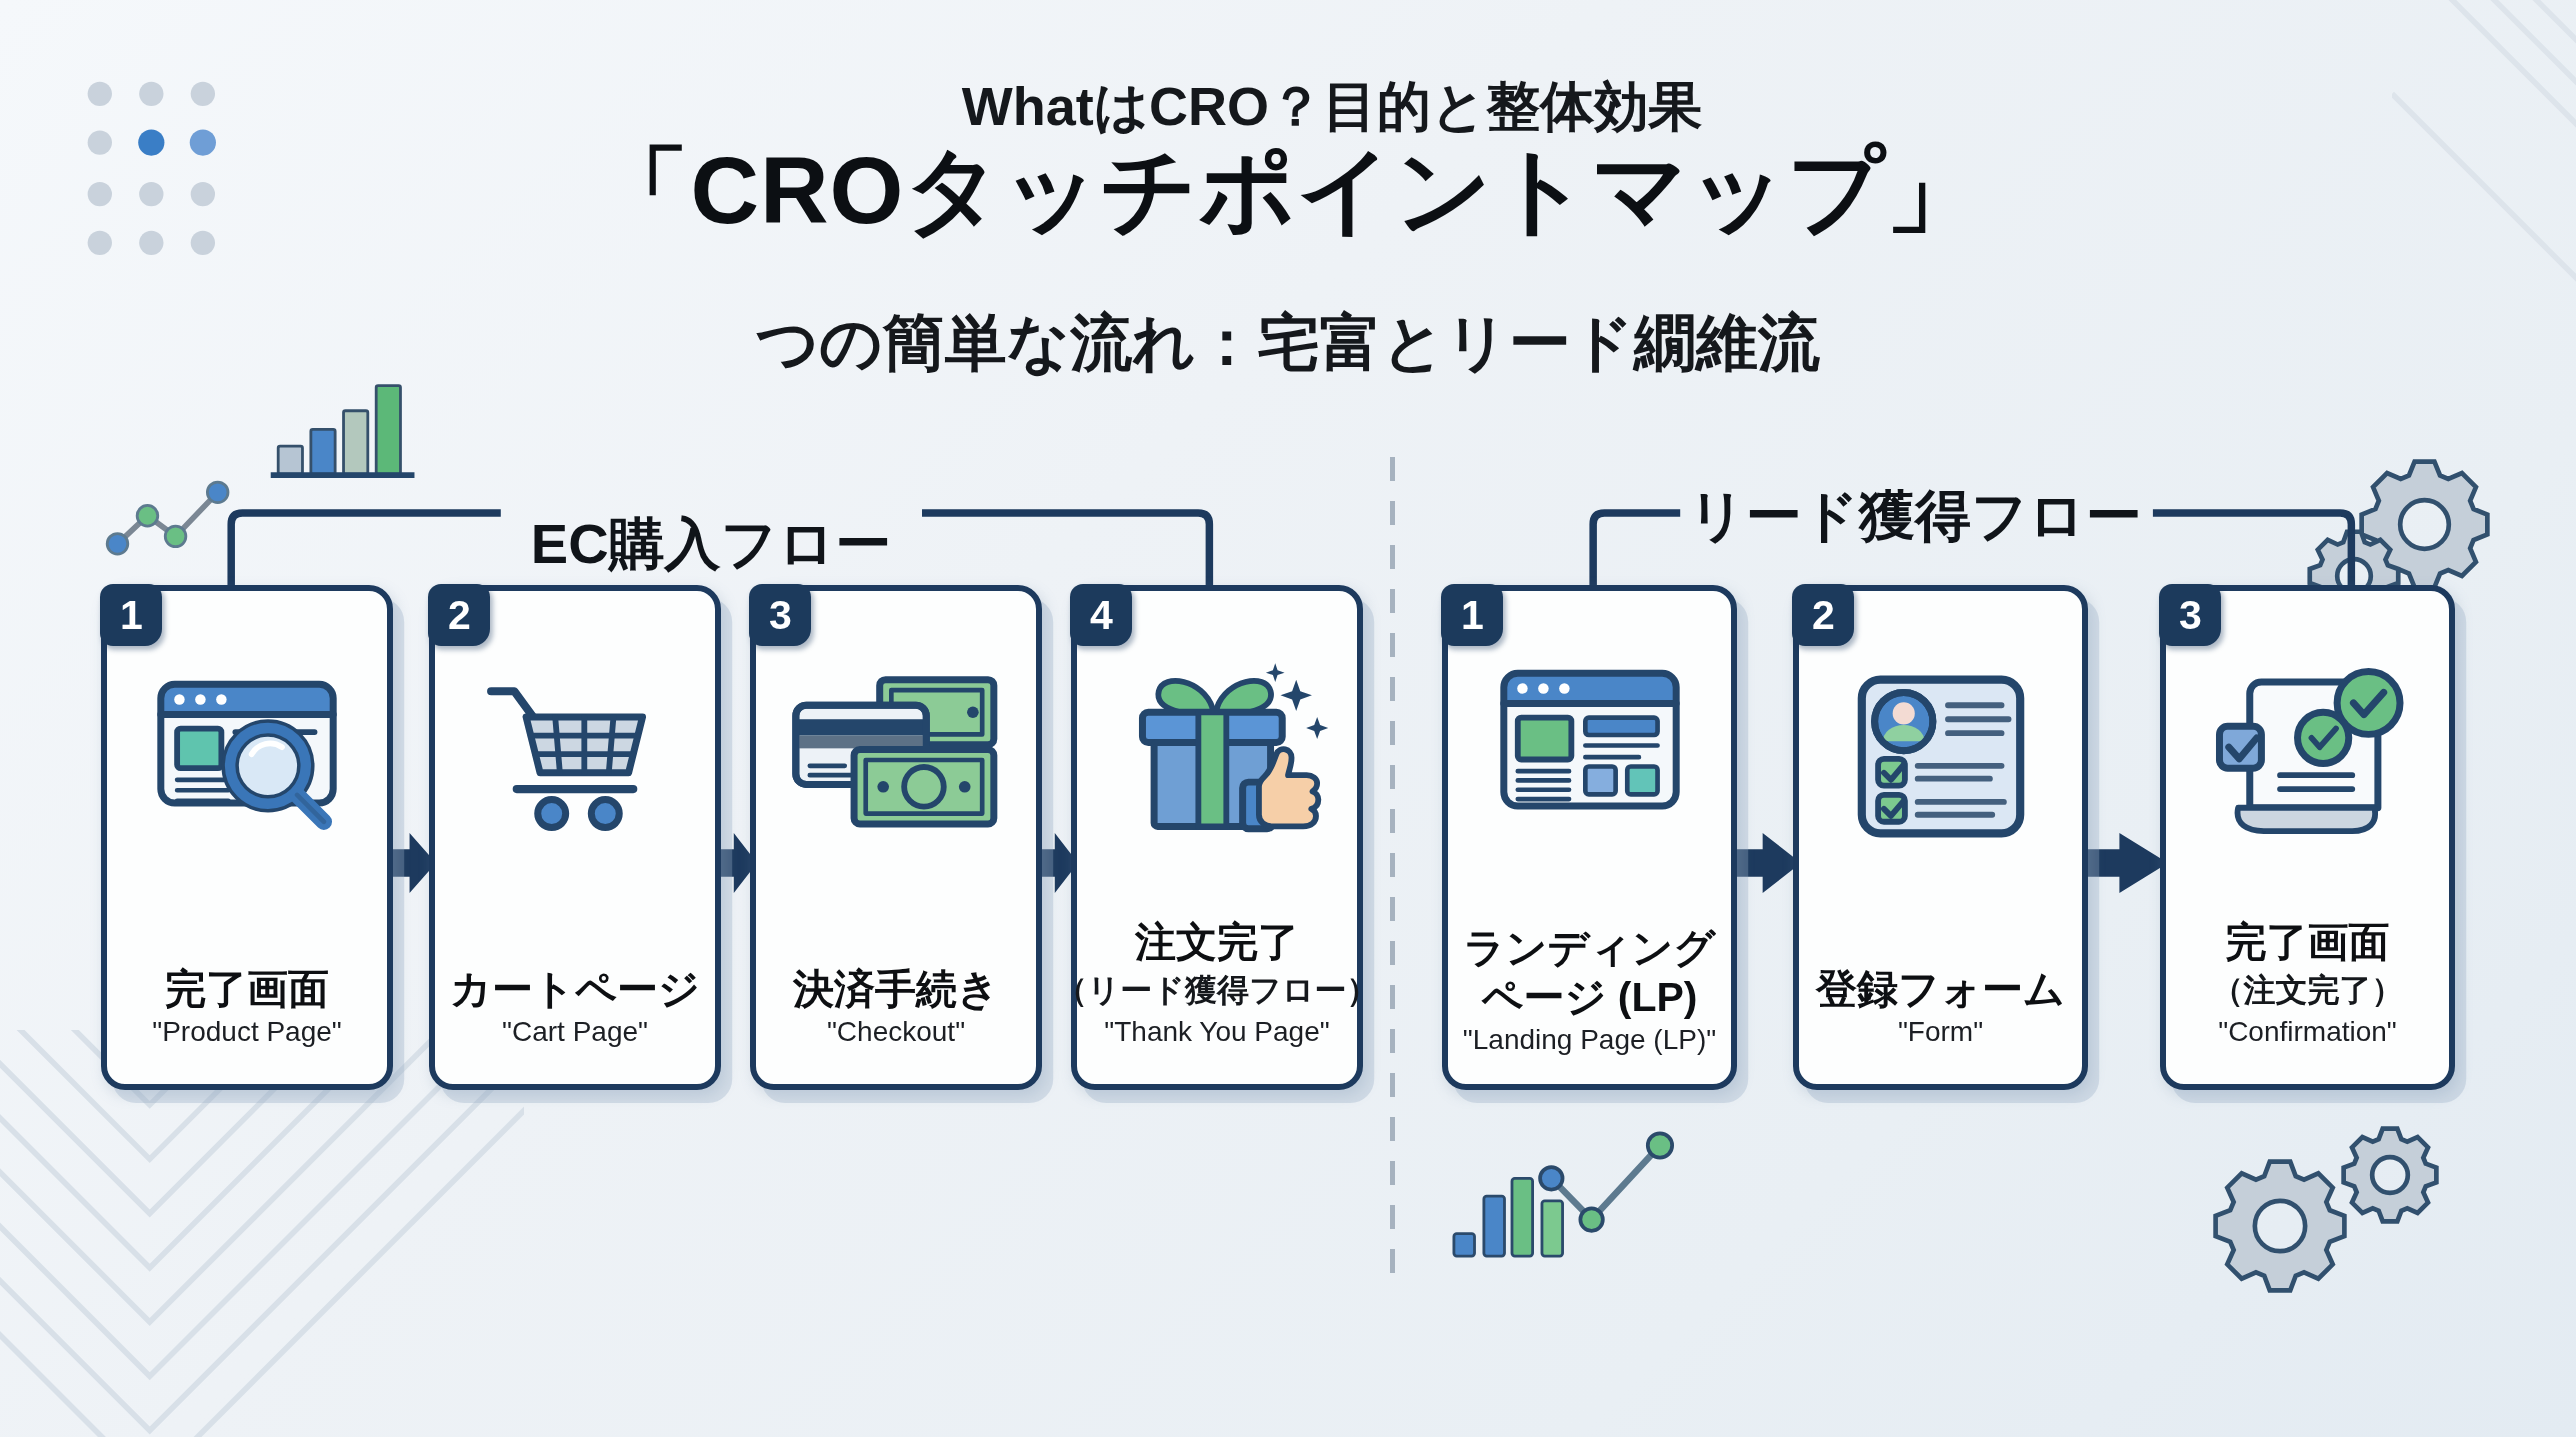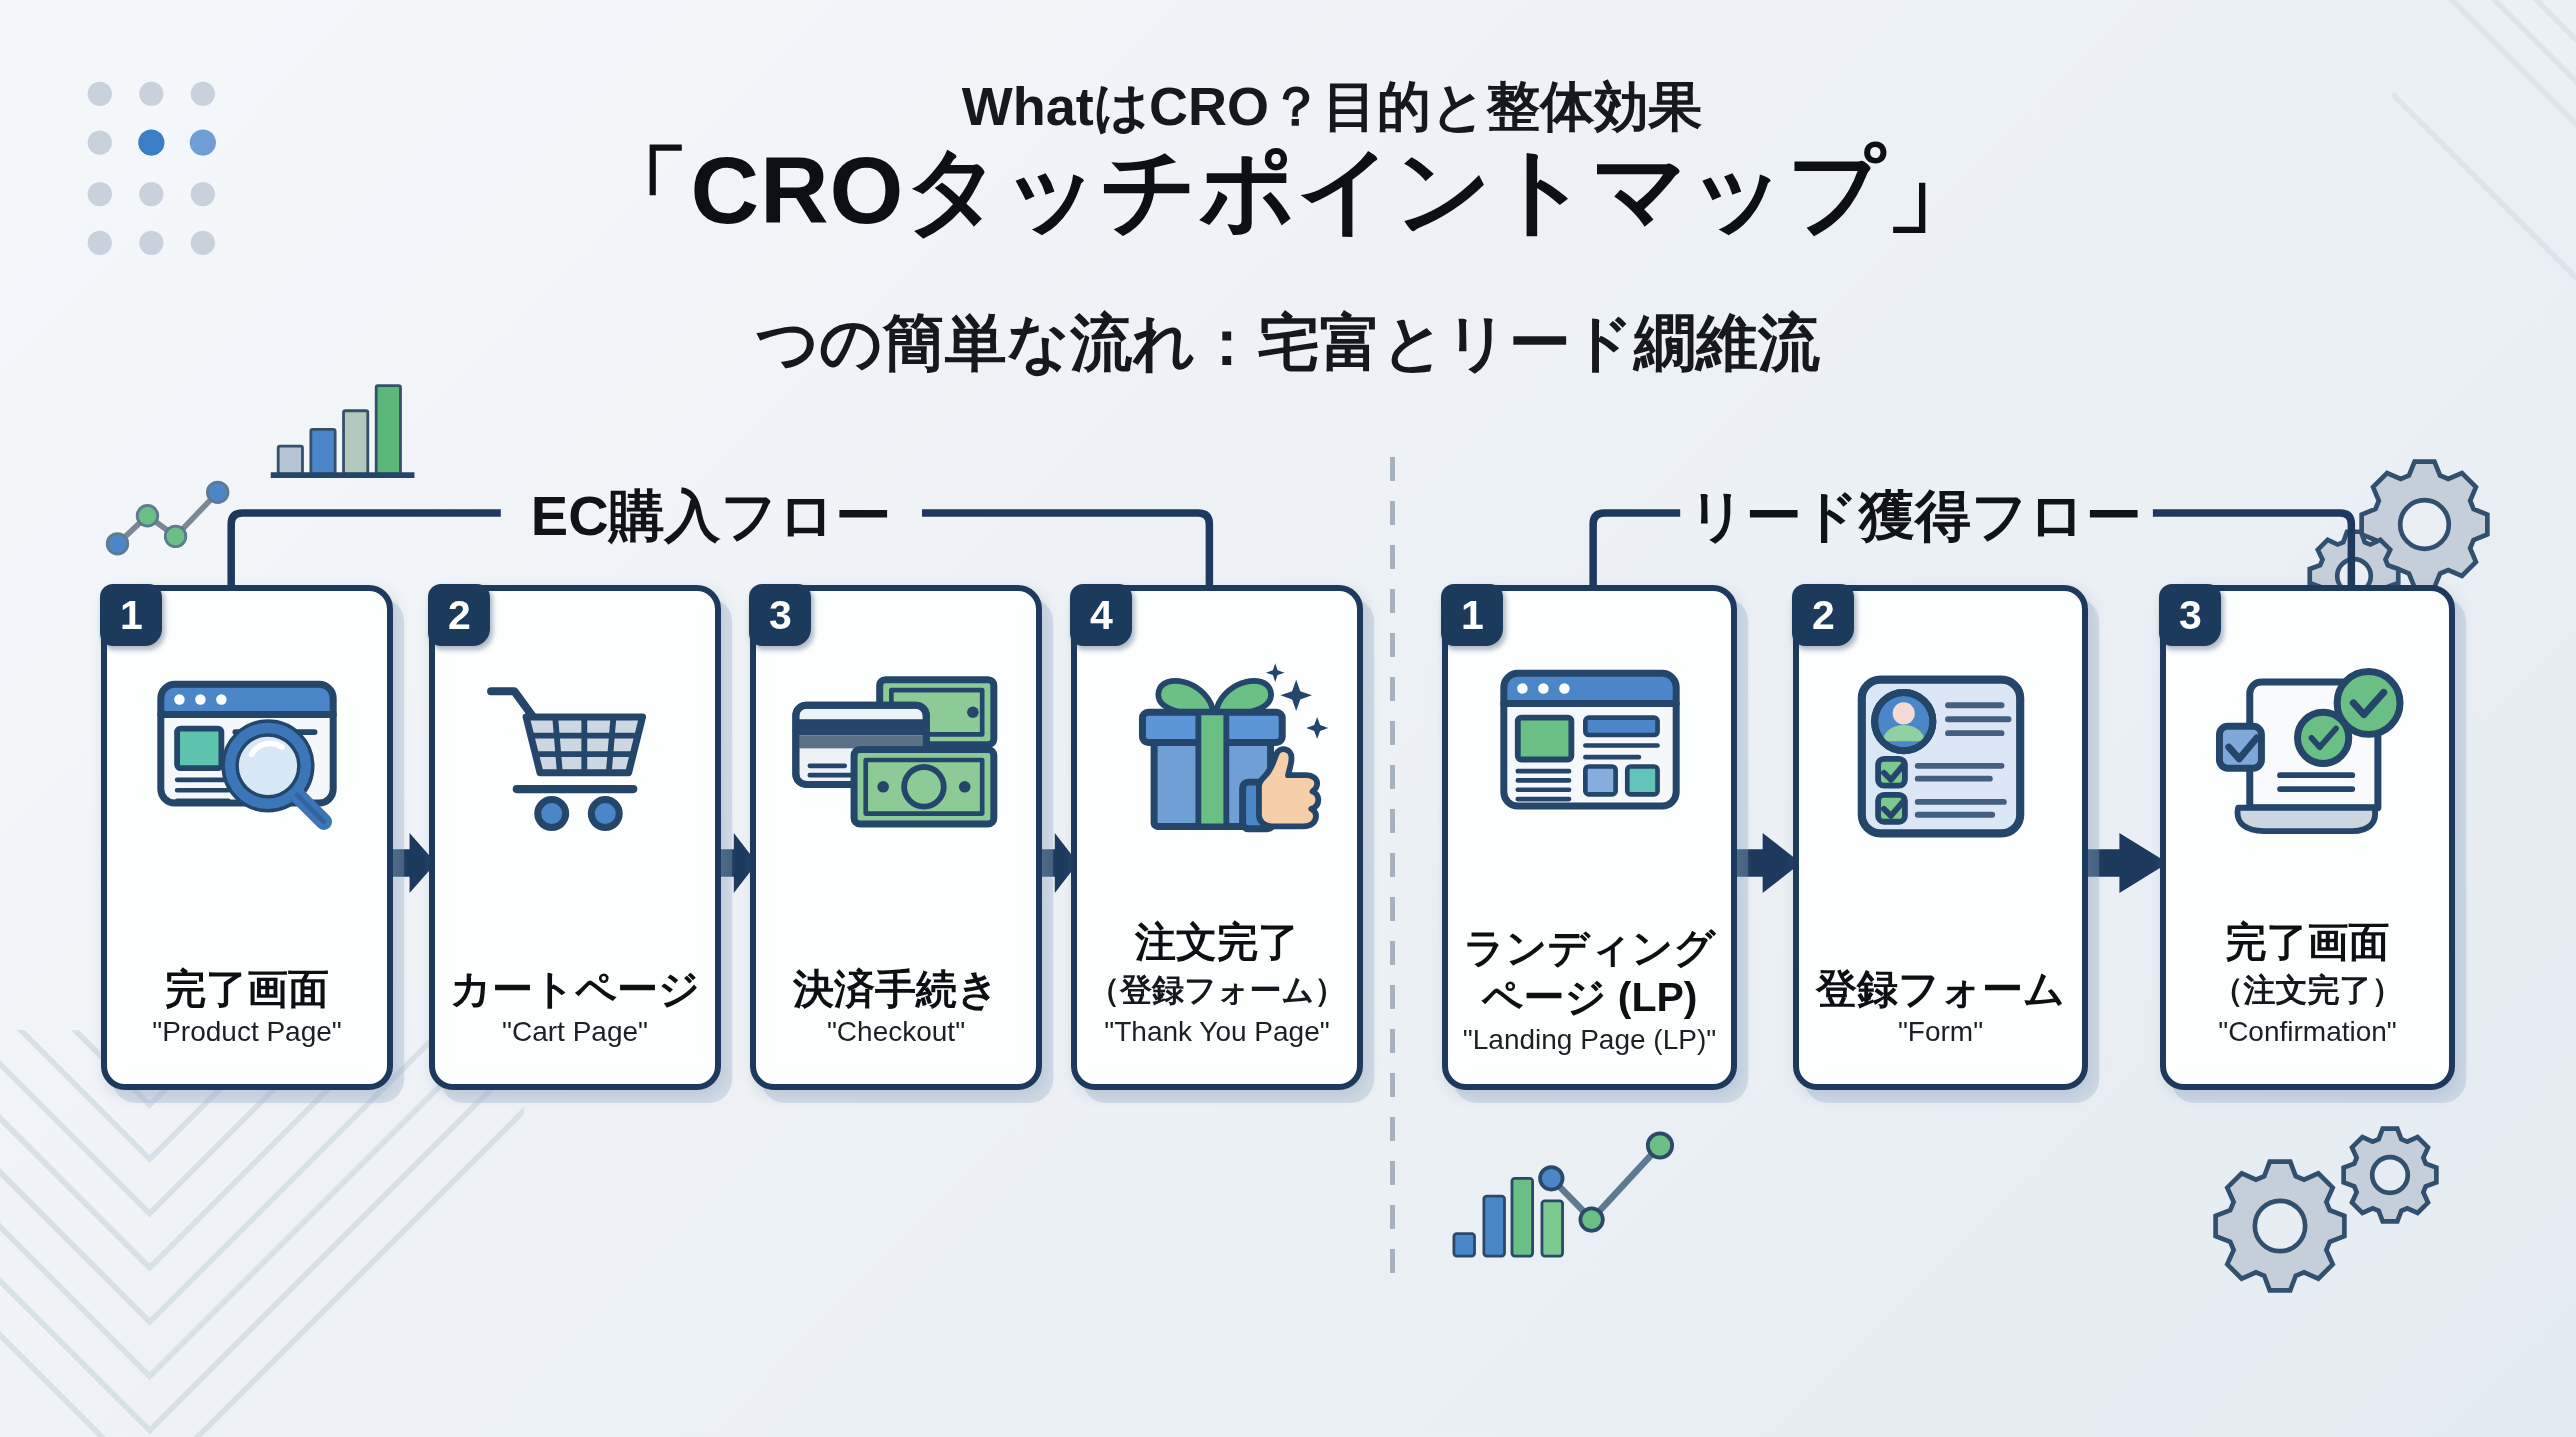--- a/index.html
+++ b/index.html
@@ -11,21 +11,21 @@
   .eyebrow{position:absolute;top:71px;left:50%;transform:translateX(-50%);
            font-size:54px;font-weight:800;color:#15181c;white-space:nowrap;margin-left:44px;}
   .main-title{position:absolute;top:128px;left:50%;transform:translateX(-50%);
            font-size:95px;font-weight:900;color:#0c0f13;white-space:nowrap;letter-spacing:0.9px;}
   .subtitle{position:absolute;top:301px;left:50%;transform:translateX(-50%);
            font-size:62px;font-weight:800;color:#15181c;white-space:nowrap;}
 
   
   .flow-header{position:absolute;top:479px;transform:translateX(-50%);
            font-size:56px;font-weight:800;color:#101419;white-space:nowrap;z-index:2;}
-  .flow-header.ec{left:711px;}
+  .flow-header.ec{left:711px;margin-top:28px;}
   .flow-header.lead{left:1915px;}
 
   
   .card{position:absolute;top:585px;height:505px;background:#fdfefe;
         border:6.6px solid #1d3a5e;border-radius:24px;z-index:5;box-sizing:border-box;
         box-shadow:11.2px 13px 0 rgba(151,173,197,.33), 3.7px 5.6px 13px rgba(120,145,170,.25);}
   .card.w-l{width:292px;}
   .card.w-r{width:295px;}
   .badge{position:absolute;top:-6.6px;left:-6.6px;width:62px;height:62px;background:#1c3a5c;
          border-radius:13px 13px 17px 13px;display:flex;align-items:center;justify-content:center;
@@ -257,21 +257,21 @@
           <path d="M168,16 l3.5,10 10,3.5 -10,3.5 -3.5,10 -3.5,-10 -10,-3.5 10,-3.5 z" fill="#24466b" stroke="none"></path>
           <path d="M150,2 l2,6 6,2 -6,2 -2,6 -2,-6 -6,-2 6,-2 z" fill="#24466b" stroke="none"></path>
           <path d="M186,48 l2.5,7 7,2.5 -7,2.5 -2.5,7 -2.5,-7 -7,-2.5 7,-2.5 z" fill="#24466b" stroke="none"></path>
           <rect x="122" y="104" width="26" height="40" rx="5" fill="#4a86c8" stroke-width="6"></rect>
           <path d="M148,142 h26 c7,0 11,-4 11,-9 c0,-3 -2,-5 -4,-6 c4,-1 6,-4 6,-8 c0,-3 -2,-6 -5,-7 c3,-2 4,-4 4,-7 c0,-4 -4,-7 -9,-7 h-16 c1,-5 3,-9 3,-15 c0,-8 -10,-10 -13,-3 c-3,8 -5,14 -10,19 c-3,3 -5,5 -5,9 v24 c0,6 5,10 12,10 z" fill="#f6cfa8" stroke-width="5"></path>
         </g>
       </svg>
     </div>
     <div class="card-text">
       <div class="card-title">注文完了</div>
-      <div class="card-sub">（登録フォーム）</div>
+      <div class="card-sub">（リード獲得フロー）</div>
       <div class="card-en">"Thank You Page"</div>
     </div>
   </div>
 
   <div class="card w-r" style="left:1442px;">
     <div class="badge">1</div>
     <div class="icon-wrap" style="top:17px;">
       <svg width="234" height="198" viewBox="0 0 200 170">
         <g stroke="#24466b" stroke-linejoin="round" stroke-linecap="round">
           <path d="M38,20 h124 a12,12 0 0 1 12,12 v14 H26 v-14 a12,12 0 0 1 12,-12 z" fill="#4a86c8" stroke-width="6"></path>

